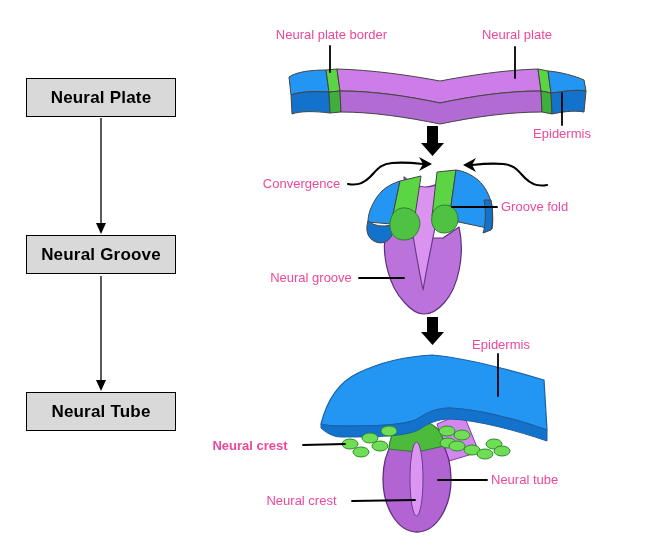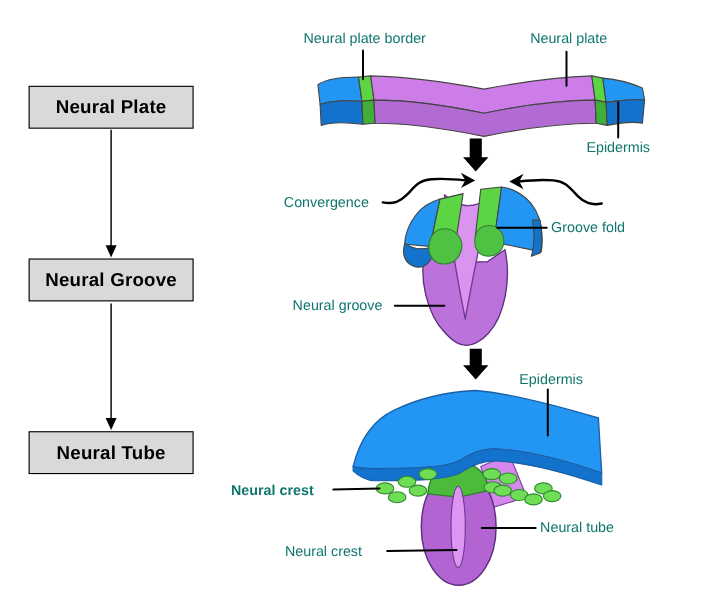--- a/index.html
+++ b/index.html
@@ -2,24 +2,24 @@
 <html><head>
 <meta charset="utf-8">
 <style>
   html,body{margin:0;padding:0;background:#fff;}
   .canvas{
     position:relative;width:648px;height:550px;background:#fff;overflow:hidden;
     font-family:"Liberation Sans",sans-serif;color:#000;
   }
   .canvas svg{position:absolute;left:0;top:0;}
   .lbl{
-    position:absolute;font-size:13px;line-height:1.15;color:#0f766e;white-space:nowrap;
+    position:absolute;font-size:13px;line-height:1.15;color:#ec4899;white-space:nowrap;
   }
   .lbl.center{text-align:center;}
-  .lbl.right{text-align:left;}
+  .lbl.right{text-align:center;}
   .flowbox{
     position:absolute;left:26px;width:148px;height:37px;
     background:#D9D9D9;border:1.5px solid #000;
     display:flex;align-items:center;justify-content:center;
     font-size:17px;font-weight:bold;letter-spacing:.2px;
   }
 </style>
 </head>
 <body>
 

